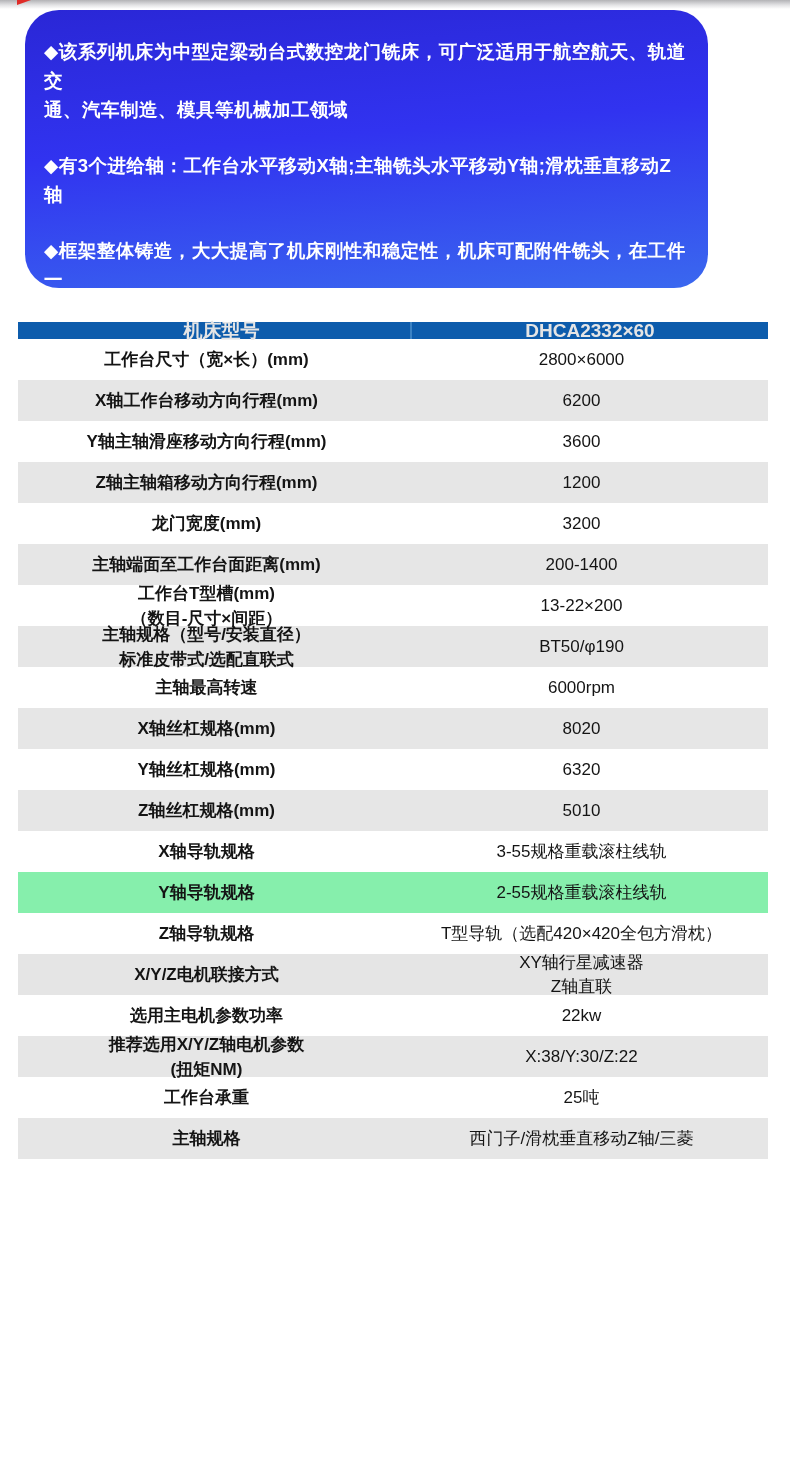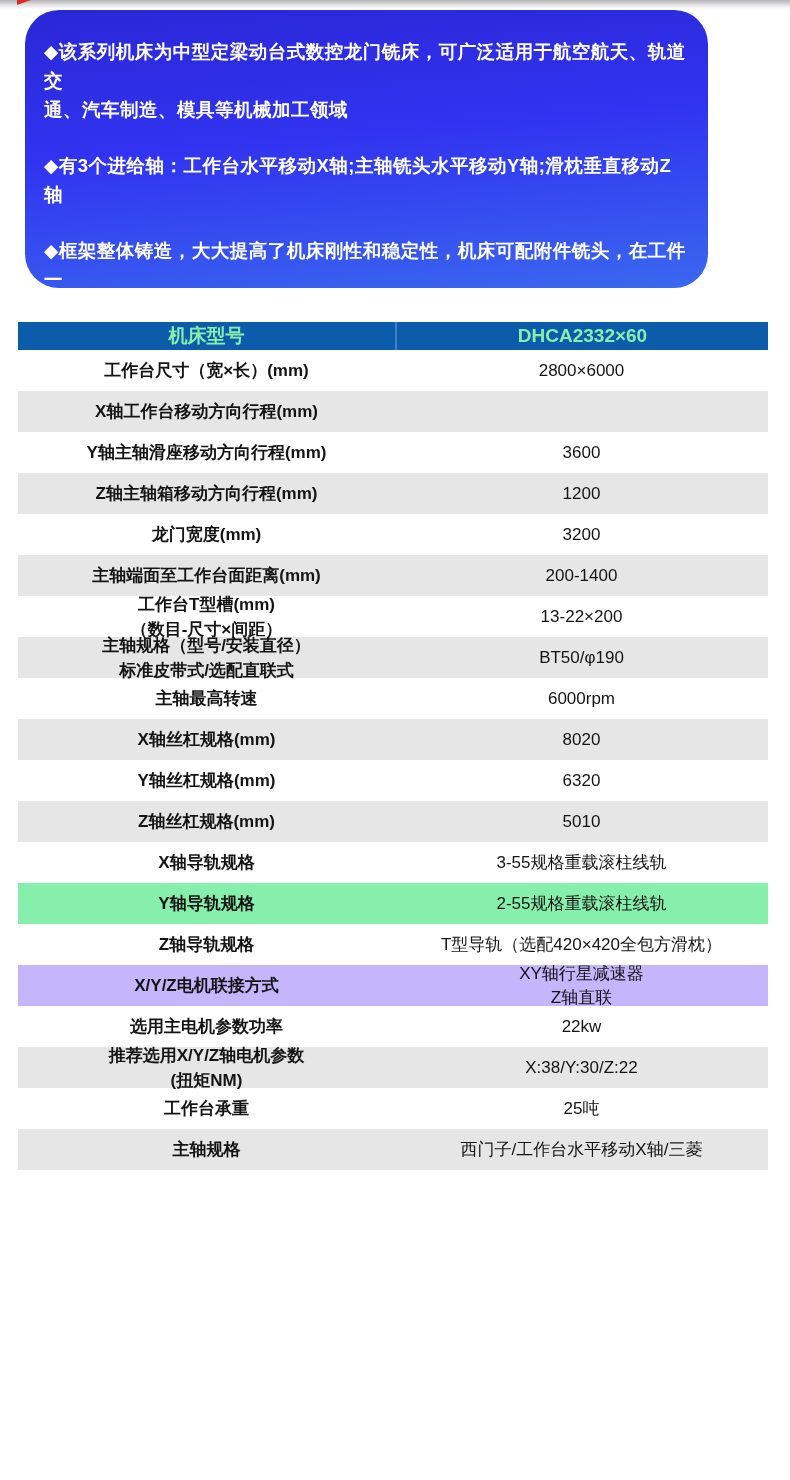--- a/index.html
+++ b/index.html
@@ -22,21 +22,21 @@
   .intro {
     position:absolute; left:25px; top:10px; width:683px; height:278px;
     box-sizing:border-box; border-radius:34px;
     padding:27px 20px 0 19px;
     color:#ffffff; font-weight:bold; font-size:18.5px; line-height:29px;
     letter-spacing:0.5px;
   }
   .intro p { margin:0 0 27px 0; white-space:pre-line; }
   
   .spec-table { position:absolute; left:18px; top:322px; width:750px; }
-  .thead { display:flex; height:28px; color:#86efac; font-weight:bold; font-size:19px; }
+  .thead { display:flex; height:17px; color:#e5e5e5; font-weight:bold; font-size:19px;padding-left:15px; }
   .th { display:flex; align-items:center; justify-content:center; }
   .th.c1 { flex:0 0 377px; }
   .th.c2 { flex:1 1 auto; border-left:2px solid #3b82c4; }
   .tr { display:flex; height:41px; background:#ffffff; }
   .td {
     display:flex; align-items:center; justify-content:center;
     text-align:center; white-space:pre-line; color:#141414;
   }
   .td.label { flex:0 0 377px; font-weight:bold; font-size:17px; line-height:25px; }
   .td.value { flex:1 1 auto; font-size:17px; line-height:24px; }
@@ -65,20 +65,21 @@
       <div class="th c2" id="spec-th2" style="border-left-color: rgb(59, 130, 196);">DHCA2332×60</div>
     </div>
     <div id="spec-rows">
   <div class="tr">
     <div class="td label">工作台尺寸（宽×长）(mm)</div>
     <div class="td value">2800×6000</div>
   </div>
 
   <div class="tr" style="background: rgb(230, 230, 230);">
     <div class="td label">X轴工作台移动方向行程(mm)</div>
+    <div class="td value">6200</div>
   </div>
 
   <div class="tr">
     <div class="td label">Y轴主轴滑座移动方向行程(mm)</div>
     <div class="td value">3600</div>
   </div>
 
   <div class="tr" style="background: rgb(230, 230, 230);">
     <div class="td label">Z轴主轴箱移动方向行程(mm)</div>
     <div class="td value">1200</div>
@@ -134,21 +135,21 @@
   <div class="tr" style="background: #86efac;">
     <div class="td label">Y轴导轨规格</div>
     <div class="td value">2-55规格重载滚柱线轨</div>
   </div>
 
   <div class="tr">
     <div class="td label">Z轴导轨规格</div>
     <div class="td value">T型导轨（选配420×420全包方滑枕）</div>
   </div>
 
-  <div class="tr" style="background: #c4b5fd;">
+  <div class="tr" style="background: #e5e5e5;">
     <div class="td label">X/Y/Z电机联接方式</div>
     <div class="td value">XY轴行星减速器
 Z轴直联</div>
   </div>
 
   <div class="tr">
     <div class="td label">选用主电机参数功率</div>
     <div class="td value">22kw</div>
   </div>
 
@@ -158,17 +159,17 @@
     <div class="td value">X:38/Y:30/Z:22</div>
   </div>
 
   <div class="tr">
     <div class="td label">工作台承重</div>
     <div class="td value">25吨</div>
   </div>
 
   <div class="tr" style="background: rgb(230, 230, 230);">
     <div class="td label">主轴规格</div>
-    <div class="td value">西门子/工作台水平移动X轴/三菱</div>
+    <div class="td value">西门子/滑枕垂直移动Z轴/三菱</div>
   </div>
 </div>
   </section>
 </div>
 
 </body></html>

